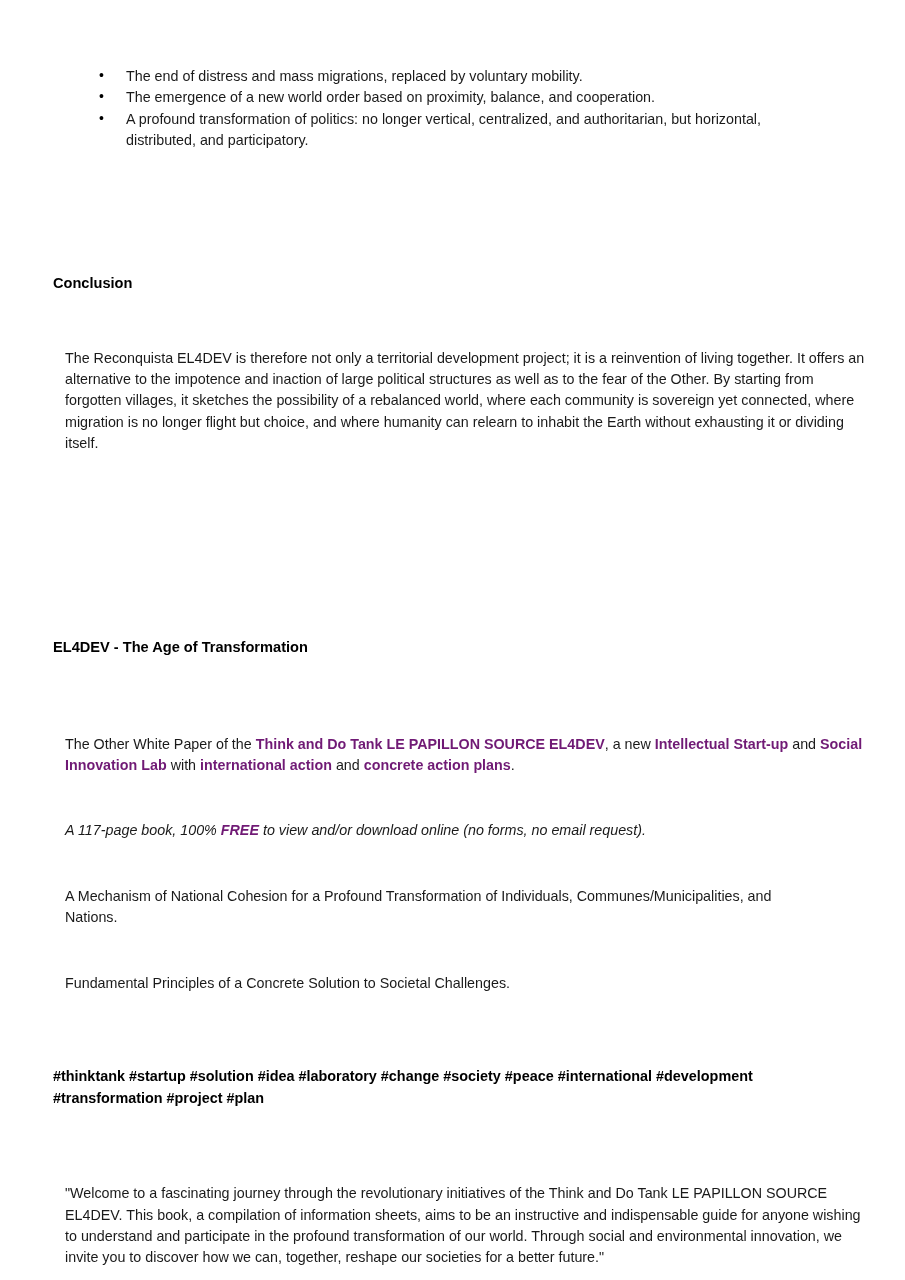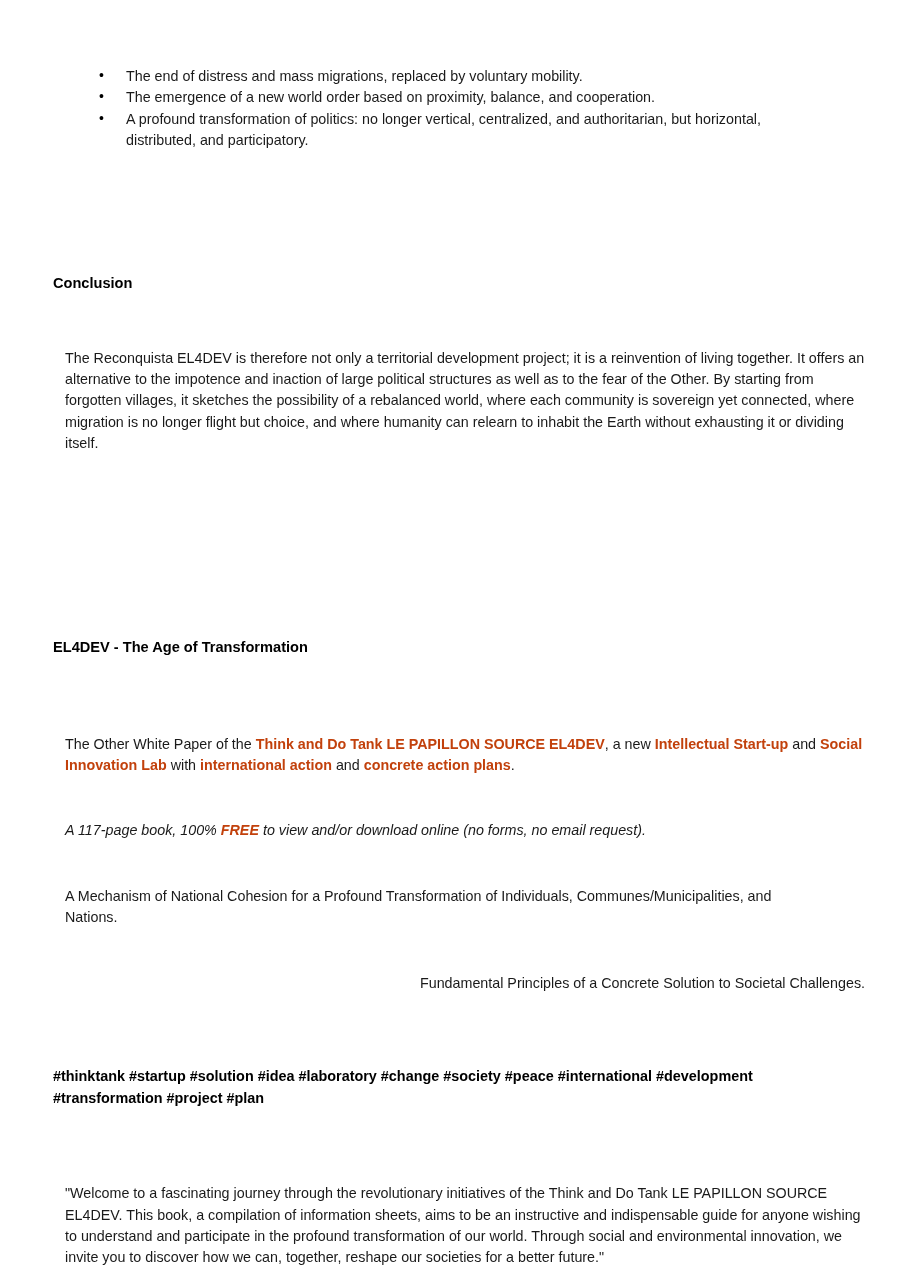--- a/index.html
+++ b/index.html
@@ -58,21 +58,21 @@
     color: #000;
     margin-top: 20px;
   }
   
   p.body-text {
     margin: 12px;
     font-size: 14.3px;
     line-height: 21.4px;
     color: #1a1a1a;
   }
-  p.body-text b { font-weight: bold; color: #c2410c; }
+  p.body-text b { font-weight: bold; color: #701a75; }
   .hashtags {
     margin: 0;
     font-size: 14.4px;
     font-weight: bold;
     line-height: 21.5px;
     color: #000;
     width: 760px;
   }
   .quote-para { width: 800px; }
   a.weblink {
@@ -123,21 +123,21 @@
     <div class="sp-para"></div>
 
     <p class="body-text" style="width:800px;font-style:italic;"><span>A 117-page book, 100% </span><b>FREE</b><span> to view and/or download online (no forms, no email request).</span></p>
 
     <div class="sp-para"></div>
 
     <p class="body-text" style="width:760px;">A Mechanism of National Cohesion for a Profound Transformation of Individuals, Communes/Municipalities, and Nations.</p>
 
     <div class="sp-para"></div>
 
-    <p class="body-text" style="width:800px;text-align:right;">Fundamental Principles of a Concrete Solution to Societal Challenges.</p>
+    <p class="body-text" style="width:800px;">Fundamental Principles of a Concrete Solution to Societal Challenges.</p>
 
     <div class="sp-before-tags"></div>
 
     <p class="hashtags">#thinktank #startup #solution #idea #laboratory #change #society #peace #international #development #transformation #project #plan</p>
 
     <div class="sp-after-tags"></div>
 
     <p class="body-text quote-para">"Welcome to a fascinating journey through the revolutionary initiatives of the Think and Do Tank LE PAPILLON SOURCE EL4DEV. This book, a compilation of information sheets, aims to be an instructive and indispensable guide for anyone wishing to understand and participate in the profound transformation of our world. Through social and environmental innovation, we invite you to discover how we can, together, reshape our societies for a better future."</p>
 
     <div class="sp-before-book"></div>

